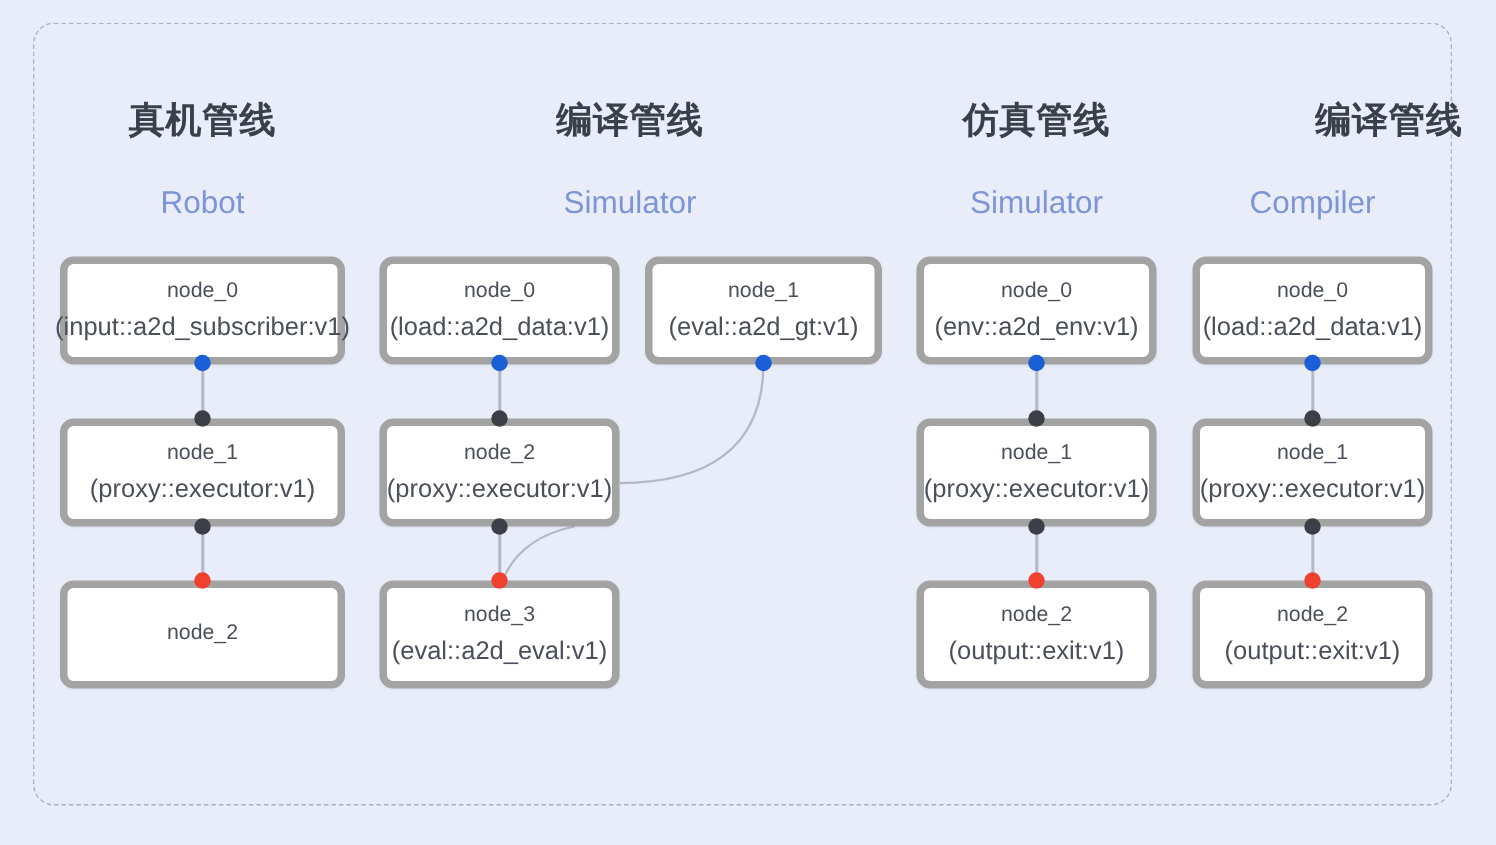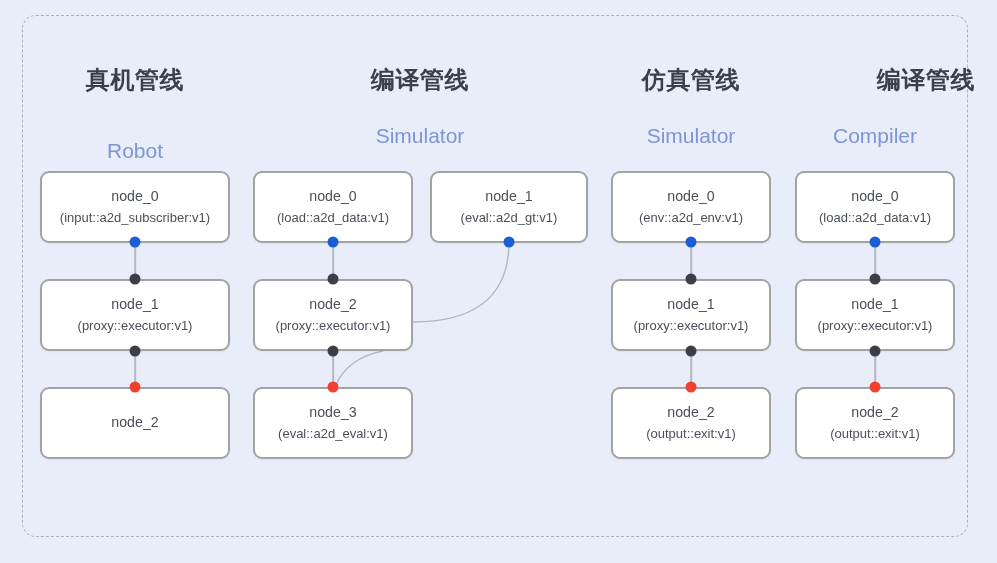--- a/index.html
+++ b/index.html
@@ -47,37 +47,37 @@
     font-size: 21px;
     color: #7d95d6;
     white-space: nowrap;
     transform: translateX(-50%);
     font-weight: normal;
   }
   .node {
     position: absolute;
     box-sizing: border-box;
     background: #ffffff;
-    border: 2px solid #a3a3a3;
+    border: 5px solid #a3a3a3;
     border-radius: 9px;
     box-shadow: 0 1px 2px rgba(40,50,80,0.05);
     display: flex;
     flex-direction: column;
     align-items: center;
     justify-content: center;
     gap: 4px;
   }
   .node-title {
     font-size: 14.2px;
     color: #4a4f59;
     line-height: 1.25;
     white-space: nowrap;
   }
   .node-sub {
-    font-size: 13px;
+    font-size: 17px;
     color: #4a4f59;
     line-height: 1.25;
     white-space: nowrap;
   }
   .dot {
     position: absolute;
     width: 11px;
     height: 11px;
     border-radius: 50%;
     transform: translate(-50%, -50%);
@@ -104,21 +104,21 @@
 <body>
 
 <div id="canvas">
   <div class="dashed-frame"></div>
   <svg class="curves" id="curve-layer">
       <path d="M 509 242 C 509 300, 470 322, 413 322" fill="none" stroke="#b3b8c4" stroke-width="1.5"></path>
       <path d="M 383 351 C 362 355, 344 366, 336 385" fill="none" stroke="#b3b8c4" stroke-width="1.5"></path>
     </svg>
   <div id="columns-root">
       <div class="col-title" style="left: 135px; top: 64px;">真机管线</div>
-      <div class="col-subtitle" style="left: 135px; top: 139px;">Robot</div>
+      <div class="col-subtitle" style="left: 135px; top: 124px;">Robot</div>
       <div class="edge-line" style="left: 135px; top: 242px; height: 37px;"></div>
       <div class="edge-line" style="left: 135px; top: 351px; height: 36px;"></div>
       <div class="node" style="left: 40px; top: 171px; width: 190px; height: 72px;">
         <div class="node-title">node_0</div>
         <div class="node-sub">(input::a2d_subscriber:v1)</div>
       </div>
       <div class="node" style="left: 40px; top: 279px; width: 190px; height: 72px;">
         <div class="node-title">node_1</div>
         <div class="node-sub">(proxy::executor:v1)</div>
       </div>

